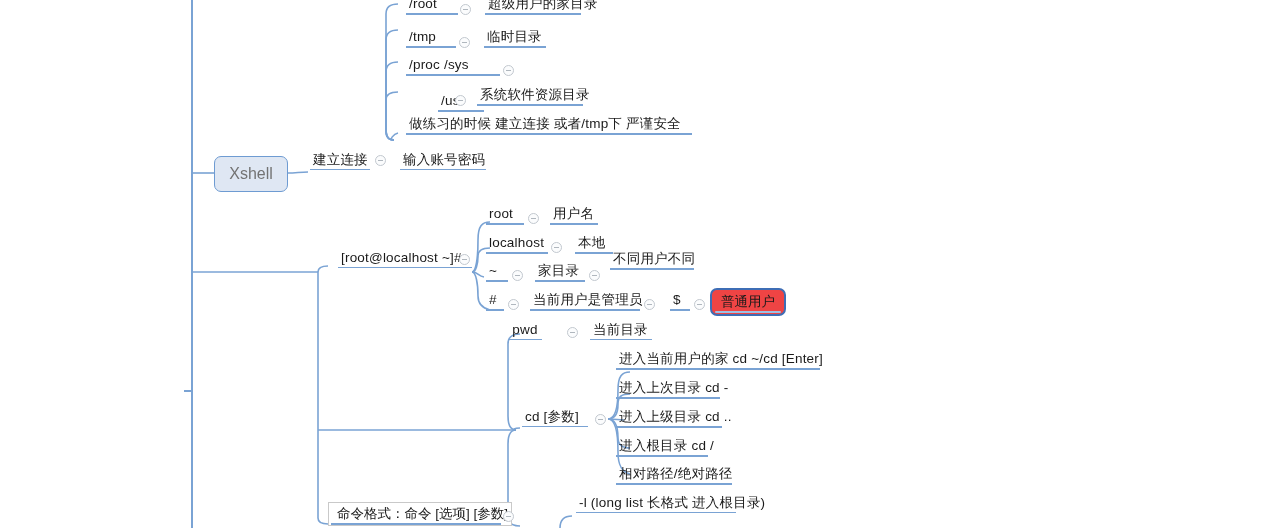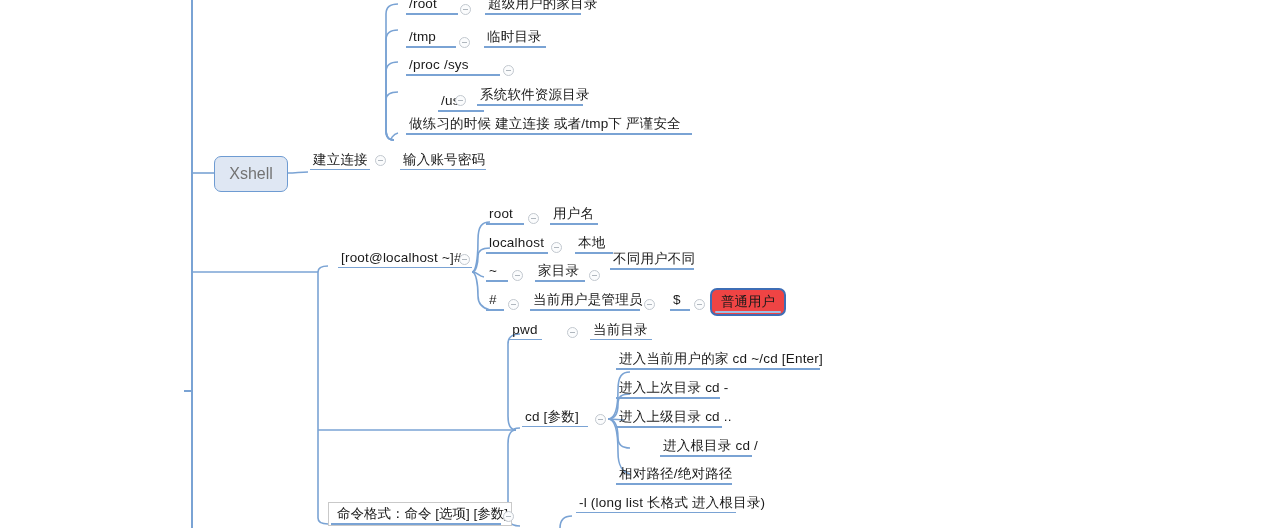--- a/index.html
+++ b/index.html
@@ -223,21 +223,21 @@
   <div class="node thin" style="left:508px; top:322px; width:34px;text-align:center;">pwd</div>
   <span class="handle" style="left:567px; top:327px;"></span>
   <div class="node thin" style="left:590px; top:322px; width:62px;">当前目录</div>
 
   <div class="node thin" style="left:522px; top:409px; width:66px;">cd [参数]</div>
   <span class="handle" style="left:595px; top:414px;"></span>
 
   <div class="node" style="left:616px; top:351px; width:204px;">进入当前用户的家  cd ~/cd [Enter]</div>
   <div class="node" style="left:616px; top:380px; width:104px;">进入上次目录 cd -</div>
   <div class="node" style="left:616px; top:409px; width:106px;">进入上级目录 cd ..</div>
-  <div class="node" style="left:616px; top:438px; width:92px;margin-left:44px;">进入根目录 cd /</div>
+  <div class="node" style="left:616px; top:438px; width:92px;">进入根目录 cd /</div>
   <div class="node" style="left:616px; top:466px; width:116px;">相对路径/绝对路径</div>
 
   <div class="node thin" style="left:576px; top:495px; width:160px;">-l (long list 长格式 进入根目录)</div>
 
   <div class="hover-node" style="left:328px; top:502px; width:184px; height:24px;">命令格式：命令 [选项] [参数]</div>
   <span class="handle" style="left:503px; top:511px;"></span>
 
 </div>
 
 </body></html>

